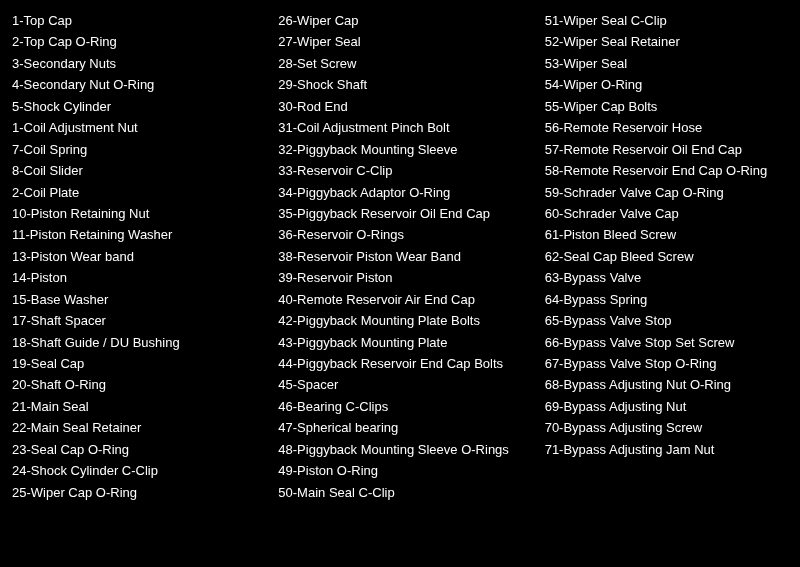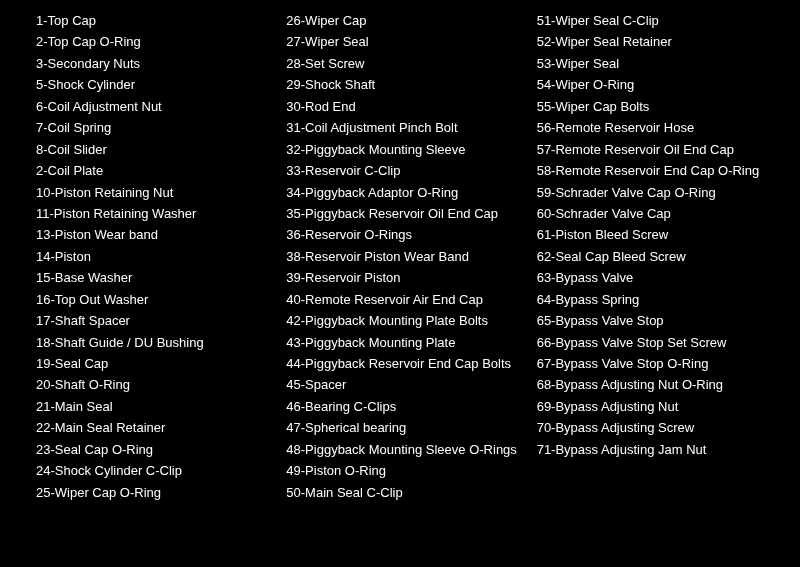--- a/index.html
+++ b/index.html
@@ -8,21 +8,21 @@
       color: #fff;
       font-family: Arial, sans-serif;
       font-size: 13px;
       width: 800px;
       height: 567px;
       overflow: hidden;
     }
     .container {
       display: flex;
       flex-direction: row;
-      padding: 10px 26px;
+      padding: 10px 2px;
       gap: 8px;
       height: 100%;
     }
     .column {
       display: flex;
       flex-direction: column;
       flex: 1;
       padding: 0 5px;
       line-height: 1.65;
     }
@@ -34,31 +34,31 @@
     }
   </style>
 </head>
 <body>
 
 <div class="container">
 <div class="column">
       <div class="item">1-Top Cap</div>
       <div class="item">2-Top Cap O-Ring</div>
       <div class="item">3-Secondary Nuts</div>
+      <div class="item">4-Secondary Nut O-Ring</div>
       <div class="item">5-Shock Cylinder</div>
-      <div class="item">6-Coil Adjustment Nut</div>
+      <div class="item">1-Coil Adjustment Nut</div>
       <div class="item">7-Coil Spring</div>
       <div class="item">8-Coil Slider</div>
       <div class="item">2-Coil Plate</div>
       <div class="item">10-Piston Retaining Nut</div>
       <div class="item">11-Piston Retaining Washer</div>
       <div class="item">13-Piston Wear band</div>
       <div class="item">14-Piston</div>
       <div class="item">15-Base Washer</div>
-      <div class="item">16-Top Out Washer</div>
       <div class="item">17-Shaft Spacer</div>
       <div class="item">18-Shaft Guide / DU Bushing</div>
       <div class="item">19-Seal Cap</div>
       <div class="item">20-Shaft O-Ring</div>
       <div class="item">21-Main Seal</div>
       <div class="item">22-Main Seal Retainer</div>
       <div class="item">23-Seal Cap O-Ring</div>
       <div class="item">24-Shock Cylinder C-Clip</div>
       <div class="item">25-Wiper Cap O-Ring</div>
     </div>

